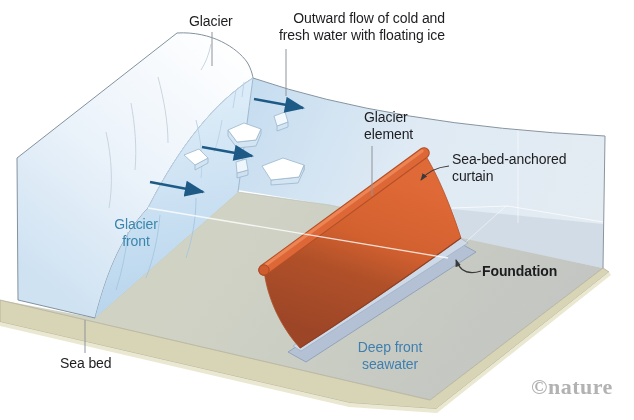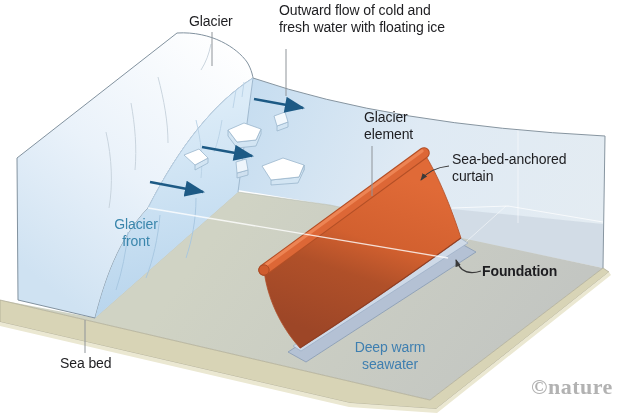--- a/index.html
+++ b/index.html
@@ -141,28 +141,28 @@
     <line x1="372" y1="146" x2="372" y2="196"></line>
     <line x1="85" y1="320" x2="85" y2="353"></line>
   </g>
   <g stroke="#3a3a3a" stroke-width="1.1" fill="none">
     <path d="M449,166 Q430,168 421,180" marker-end="url(#mLead)"></path>
     <path d="M481,271 Q462,277 456,260" marker-end="url(#mLead)"></path>
   </g>
 </svg>
 
 <div class="lbl" style="left:189px;top:13px;">Glacier</div>
-<div class="lbl" style="left:279px;top:2px;">Outward flow of cold and
+<div class="lbl" style="left:279px;top:10px;text-align:right;">Outward flow of cold and
 fresh water with floating ice</div>
 <div class="lbl" style="left:364px;top:109px;">Glacier
 element</div>
 <div class="lbl" style="left:452px;top:151px;">Sea-bed-anchored
 curtain</div>
 <div class="lbl" style="left:482px;top:263px;font-weight:bold;">Foundation</div>
 <div class="lbl teal center" style="left:100px;top:216px;width:72px;">Glacier
 front</div>
 <div class="lbl" style="left:60px;top:355px;text-align:center;">Sea bed</div>
-<div class="lbl blue center" style="left:348px;top:339px;width:84px;">Deep warm
+<div class="lbl blue center" style="left:348px;top:339px;width:84px;">Deep front
 seawater</div>
 
 <div class="watermark">©nature</div>
 
 </div>
 
 </body></html>

